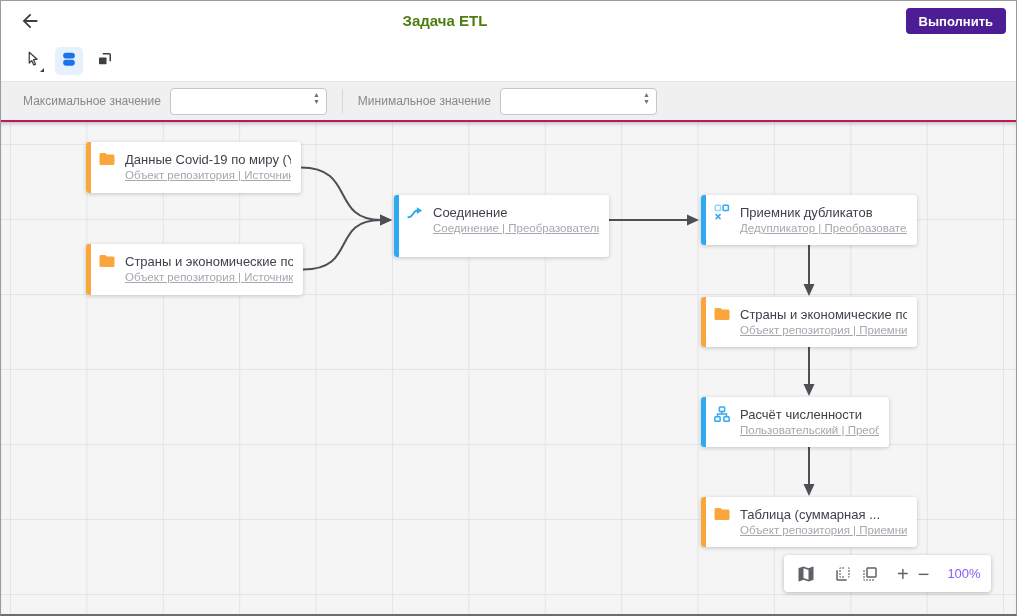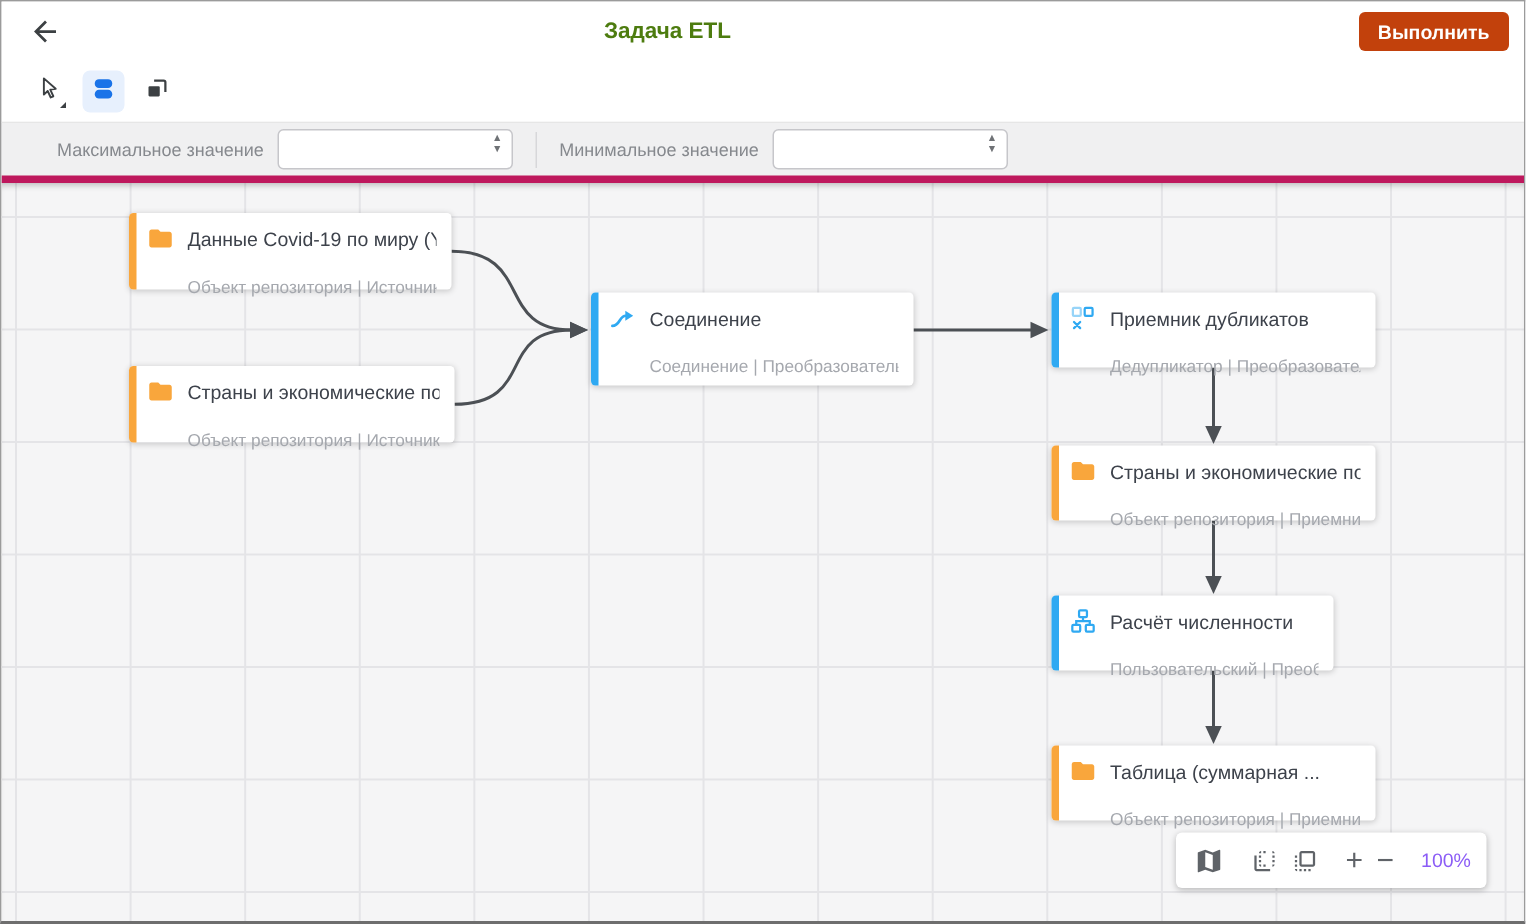--- a/index.html
+++ b/index.html
@@ -9,33 +9,33 @@
     border:1px solid #9b9b9b; border-bottom:2px solid #6e6e6e;
     background:#fff; overflow:hidden;
   }
   
   .titlebar { position:relative; height:40px; background:#fff; }
   .back-btn { position:absolute; left:18px; top:9px; width:22px; height:22px;
     border:none; background:transparent; cursor:pointer; padding:0; }
   .page-title { position:absolute; left:444px; top:11px; transform:translateX(-50%);
     font-size:15px; font-weight:bold; color:#4d7c0f; white-space:nowrap; }
   .run-btn { position:absolute; right:10px; top:7px; height:26px; padding:0 13px;
-    background:#c2410c; color:#fff; border:none; border-radius:4px;
+    background:#4c1d95; color:#fff; border:none; border-radius:4px;
     font-size:13px; font-weight:bold; font-family:inherit; cursor:pointer; }
   
   .toolrow { position:relative; height:40px; background:#fff; display:flex;
     align-items:center; padding-left:18px; gap:8px; }
   .tool { width:28px; height:28px; display:flex; align-items:center; justify-content:center;
     border-radius:5px; cursor:pointer; position:relative; }
   .tool.selected { background:#E7F0FD; }
   .tool .corner { position:absolute; right:3px; bottom:3px; width:0; height:0;
     border-left:4px solid transparent; border-bottom:4px solid #3c4043; }
   
   .filterbar { height:41px; background:#f0f0f1; border-top:1px solid #e6e6e6;
-    border-bottom:5px solid #be185d; display:flex; align-items:center; padding-left:37px; }
+    border-bottom:2px solid #be185d; display:flex; align-items:center; padding-left:22px; }
   .filter-label { font-size:12px; color:#86898e; white-space:nowrap; }
   .filter-input-wrap { position:relative; margin-left:9px; }
   .filter-input { width:157px; height:27px; border:1px solid #c6c6ca; border-radius:4px;
     background:#fff; padding:0 22px 0 8px; font-size:12px; font-family:inherit; color:#333; }
   .spinner { position:absolute; right:7px; top:4px; display:flex; flex-direction:column;
     gap:1px; cursor:pointer; }
   .spinner span { font-size:7px; line-height:6px; color:#6f7276; }
   .filter-divider { width:1px; height:24px; background:#d7d7da; margin:0 15px; }
   
   .canvas { position:relative; width:1015px; height:492px; background:#f5f5f6;
@@ -47,22 +47,22 @@
   .edges { position:absolute; left:0; top:0; }
   .node { position:absolute; background:#fff; border-radius:3px;
     box-shadow:0 1px 4px rgba(0,0,0,0.2); padding:7px 10px 6px 12px; cursor:pointer; }
   .node::before { content:""; position:absolute; left:0; top:0; bottom:0; width:5px;
     border-radius:3px 0 0 3px; }
   .node.orange::before { background:#F9A63C; }
   .node.blue::before { background:#2FA9F2; }
   .node-title-row { display:flex; align-items:center; gap:9px; height:20px; }
   .node-title { font-size:13px; color:#3d424b; white-space:nowrap; overflow:hidden; }
   .node-icon { display:flex; flex:0 0 auto; }
-  .node-subtitle { margin-top:17px; padding-left:27px; font-size:11.5px; color:#a5a8ae;
-    white-space:nowrap; overflow:hidden; }
+  .node-subtitle { margin-top:0; padding-left:27px; font-size:11.5px; color:#a5a8ae;
+    white-space:nowrap; overflow:hidden;text-decoration:underline; }
   
   .zoombar { position:absolute; left:783px; top:433px; width:207px; height:37px;
     background:#fff; border-radius:4px; box-shadow:0 1px 4px rgba(0,0,0,0.25);
     display:flex; align-items:center; padding:0 12px; gap:9px; }
   .zb-icon { display:flex; align-items:center; justify-content:center; cursor:pointer; }
   .zb-divider { width:1px; height:22px; background:#dddfe2; }
   .zb-text { font-size:13px; color:#8b5cf6; cursor:pointer; }
   .zb-plusminus { font-size:20px; color:#5f6368; line-height:20px; cursor:pointer;
     width:18px; text-align:center; }
 </style>

